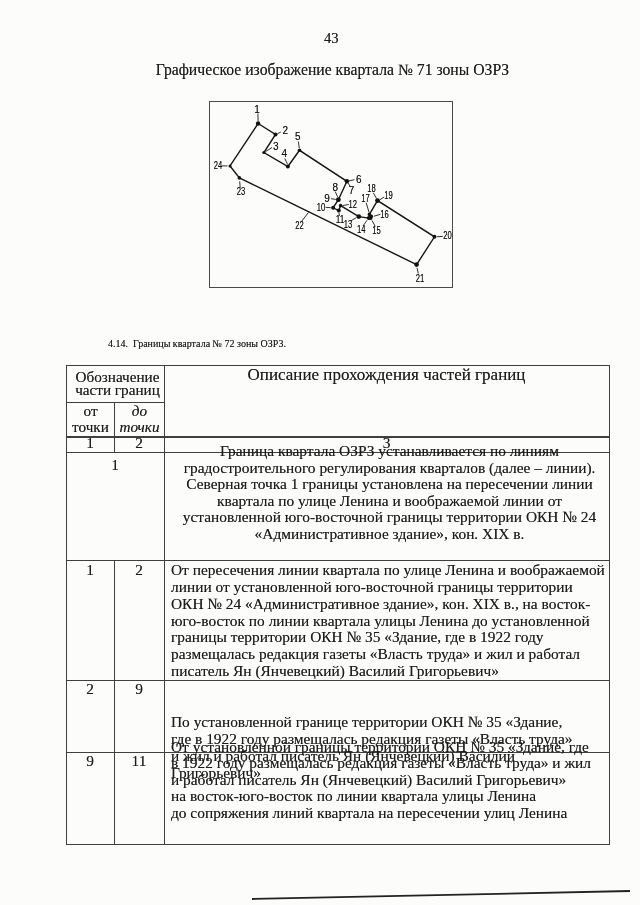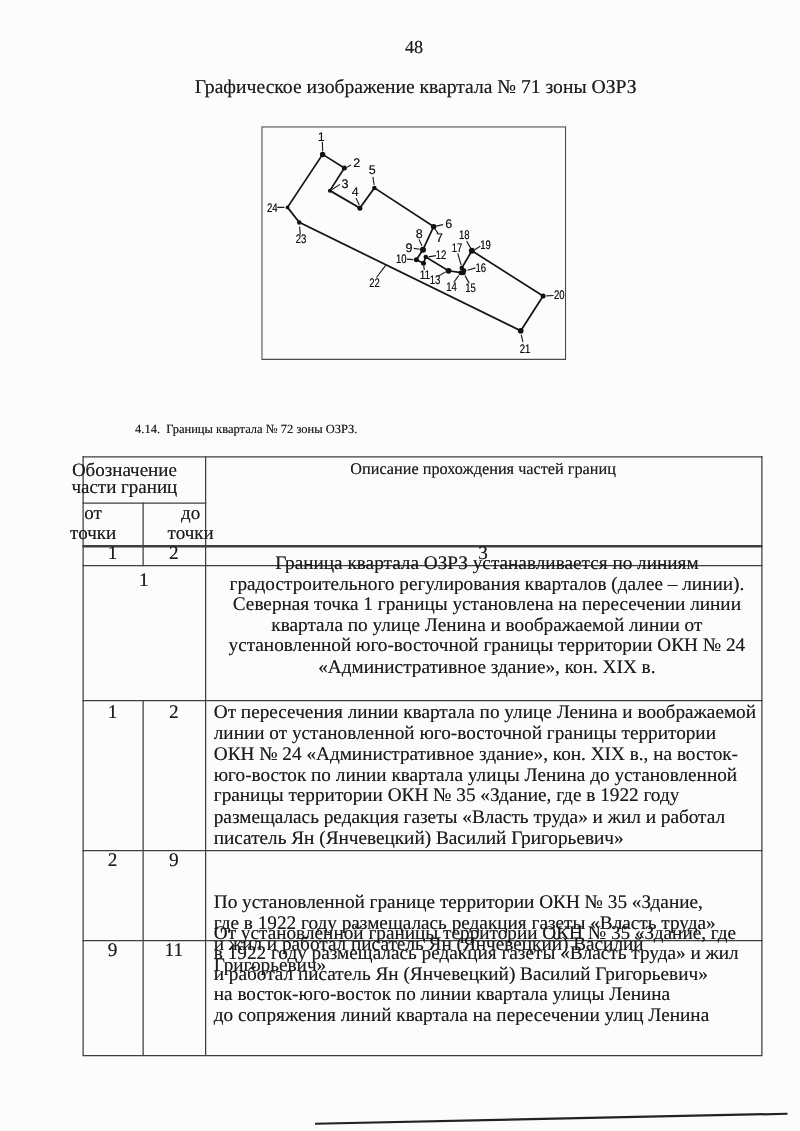--- a/index.html
+++ b/index.html
@@ -3,21 +3,21 @@
 html,body{margin:0;padding:0;}
 body{width:640px;height:905px;position:relative;background:#fcfcfb;font-family:"Liberation Serif",serif;color:#1c1c1c;overflow:hidden;text-shadow:0 0 .45px rgba(25,25,25,.6);}
 .a{position:absolute;}
 .bar{position:absolute;background:#3f3f3f;}
 .t{font-size:15.4px;line-height:17px;}
 .desc{left:171px;width:437px;}
 .ctr{text-align:center;}
 </style></head>
 <body>
 
-<div class="a t" style="left:324px;top:30.5px;font-size:14.6px;line-height:1;">48</div>
+<div class="a t" style="left:324px;top:30.5px;font-size:14.6px;line-height:1;">43</div>
 
 <div class="a" style="left:0;top:61.8px;width:665px;text-align:center;font-size:15.7px;line-height:1;">Графическое изображение квартала № 71 зоны ОЗРЗ</div>
 
 <svg class="a" style="left:209px;top:101px;" width="244" height="187" viewBox="0 0 244 187">
 <rect x="0.5" y="0.5" width="243" height="186" fill="none" stroke="#4a4a4a" stroke-width="1"></rect>
 <g stroke="#151515" stroke-width="1.4" fill="none">
 <polygon points="49.1,22.5 66.5,33.4 54.9,51.5 78.9,65.5 90.5,49.3 137.9,80.3 129.4,98.7 124.1,106.8 129.8,109.6 131.6,104.6 149.8,115.6 159.8,117.1 161.6,117.1 162.3,115.3 160.4,113.4 168.5,99.6 225.5,135.8 207.6,163.6 30.4,76.9 21.0,64.9"></polygon>
 </g>
 <g fill="#111">
 <circle cx="49.1" cy="22.5" r="2.2"></circle>
@@ -105,24 +105,24 @@
 
 <div class="bar" style="left:66px;top:364.5px;width:544px;height:1.5px;"></div>
 <div class="bar" style="left:66px;top:401.5px;width:99px;height:1.2px;"></div>
 <div class="bar" style="left:66px;top:436.3px;width:544px;height:1.4px;"></div>
 <div class="bar" style="left:66px;top:452px;width:544px;height:1.4px;"></div>
 <div class="bar" style="left:66px;top:559.8px;width:544px;height:1.4px;"></div>
 <div class="bar" style="left:66px;top:679.5px;width:544px;height:1.3px;"></div>
 <div class="bar" style="left:66px;top:751.5px;width:544px;height:1.2px;"></div>
 <div class="bar" style="left:66px;top:843.5px;width:544px;height:1.7px;"></div>
 
-<div class="a ctr" style="left:50px;top:371.2px;width:99px;font-size:15.2px;line-height:12.9px;">Обозначение<br>части границ</div>
-<div class="a ctr" style="left:164px;top:365.7px;width:445px;font-size:13px;line-height:17px;">Описание прохождения частей границ</div>
-<div class="a ctr" style="left:50px;top:403.1px;width:49px;font-size:15.2px;line-height:16.3px;">от<br>точки</div>
-<div class="a ctr" style="left:128px;top:403.1px;width:49px;font-size:15.2px;line-height:16.3px;">до<br>точки</div>
+<div class="a ctr" style="left:68px;top:371.2px;width:99px;font-size:15.2px;line-height:12.9px;">Обозначение<br>части границ</div>
+<div class="a ctr" style="left:164px;top:365.7px;width:445px;font-size:17px;line-height:17px;">Описание прохождения частей границ</div>
+<div class="a ctr" style="left:66px;top:403.1px;width:49px;font-size:15.2px;line-height:16.3px;">от<br>точки</div>
+<div class="a ctr" style="left:115px;top:403.1px;width:49px;font-size:15.2px;line-height:16.3px;font-style:italic;">до<br>точки</div>
 <div class="a ctr t" style="left:66px;top:434px;width:48px;line-height:17px;">1</div>
 <div class="a ctr t" style="left:114px;top:434px;width:50px;line-height:17px;">2</div>
 <div class="a ctr t" style="left:164px;top:434px;width:445px;line-height:17px;">3</div>
 
 <div class="a ctr t" style="left:66px;top:456px;width:98px;">1</div>
 <div class="a t desc" style="top:443px;line-height:16.6px;text-align:center;">Граница квартала ОЗРЗ устанавливается по линиям<br>градостроительного регулирования кварталов (далее – линии).<br>Северная точка 1 границы установлена на пересечении линии<br>квартала по улице Ленина и воображаемой линии от<br>установленной юго-восточной границы территории ОКН № 24<br>«Административное здание», кон. XIX в.</div>
 
 <div class="a ctr t" style="left:66px;top:560.5px;width:48px;">1</div>
 <div class="a ctr t" style="left:114px;top:560.5px;width:50px;">2</div>
 <div class="a t desc" style="top:562.45px;line-height:16.7px;">От пересечения линии квартала по улице Ленина и воображаемой<br>линии от установленной юго-восточной границы территории<br>ОКН № 24 «Административное здание», кон. XIX в., на восток-<br>юго-восток по линии квартала улицы Ленина до установленной<br>границы территории ОКН № 35 «Здание, где в 1922 году<br>размещалась редакция газеты «Власть труда» и жил и работал<br>писатель Ян (Янчевецкий) Василий Григорьевич»</div>

